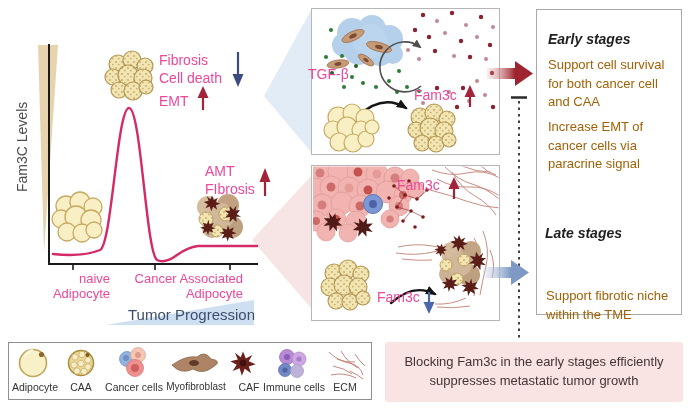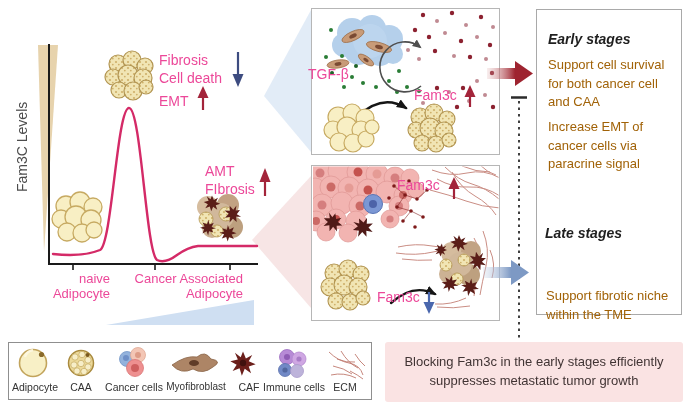--- a/index.html
+++ b/index.html
@@ -468,20 +468,21 @@
   <div class="txt" style="left:159px;top:52px;">Fibrosis</div>
   <div class="txt" style="left:159px;top:70px;">Cell death</div>
   <div class="txt" style="left:159px;top:93px;">EMT</div>
   <div class="txt" style="left:205px;top:163px;">AMT</div>
   <div class="txt" style="left:205px;top:181px;">FIbrosis</div>
 
   <div class="txt ctr" style="left:40px;top:271px;width:70px;font-size:13px;">naive</div>
   <div class="txt ctr" style="left:40px;top:286px;width:70px;font-size:13px;">Adipocyte</div>
   <div class="txt ctr" style="left:98px;top:271px;width:145px;font-size:13px;">Cancer Associated</div>
   <div class="txt ctr" style="left:98px;top:286px;width:145px;font-size:13px;">Adipocyte</div>
+  <div class="txt ctr tp" style="left:105px;top:307px;width:150px;">Tumor Progression</div>
 
   <div class="txt" style="left:308px;top:66px;">TGF-β</div>
   <div class="txt" style="left:414px;top:87px;">Fam3c</div>
   <div class="txt" style="left:397px;top:177px;">Fam3c</div>
   <div class="txt" style="left:377px;top:289px;">Fam3c</div>
 
   <div style="position:absolute;left:536px;top:9px;width:134px;height:306px;padding-left:32px;">
     <div class="sum-title" style="left:12px;top:22px;">Early stages</div>
     <div class="sum-body" style="left:12px;top:47px;">Support cell survival for both cancer cell and CAA</div>
     <div class="sum-body" style="left:12px;top:109px;">Increase EMT of cancer cells via paracrine signal</div>

